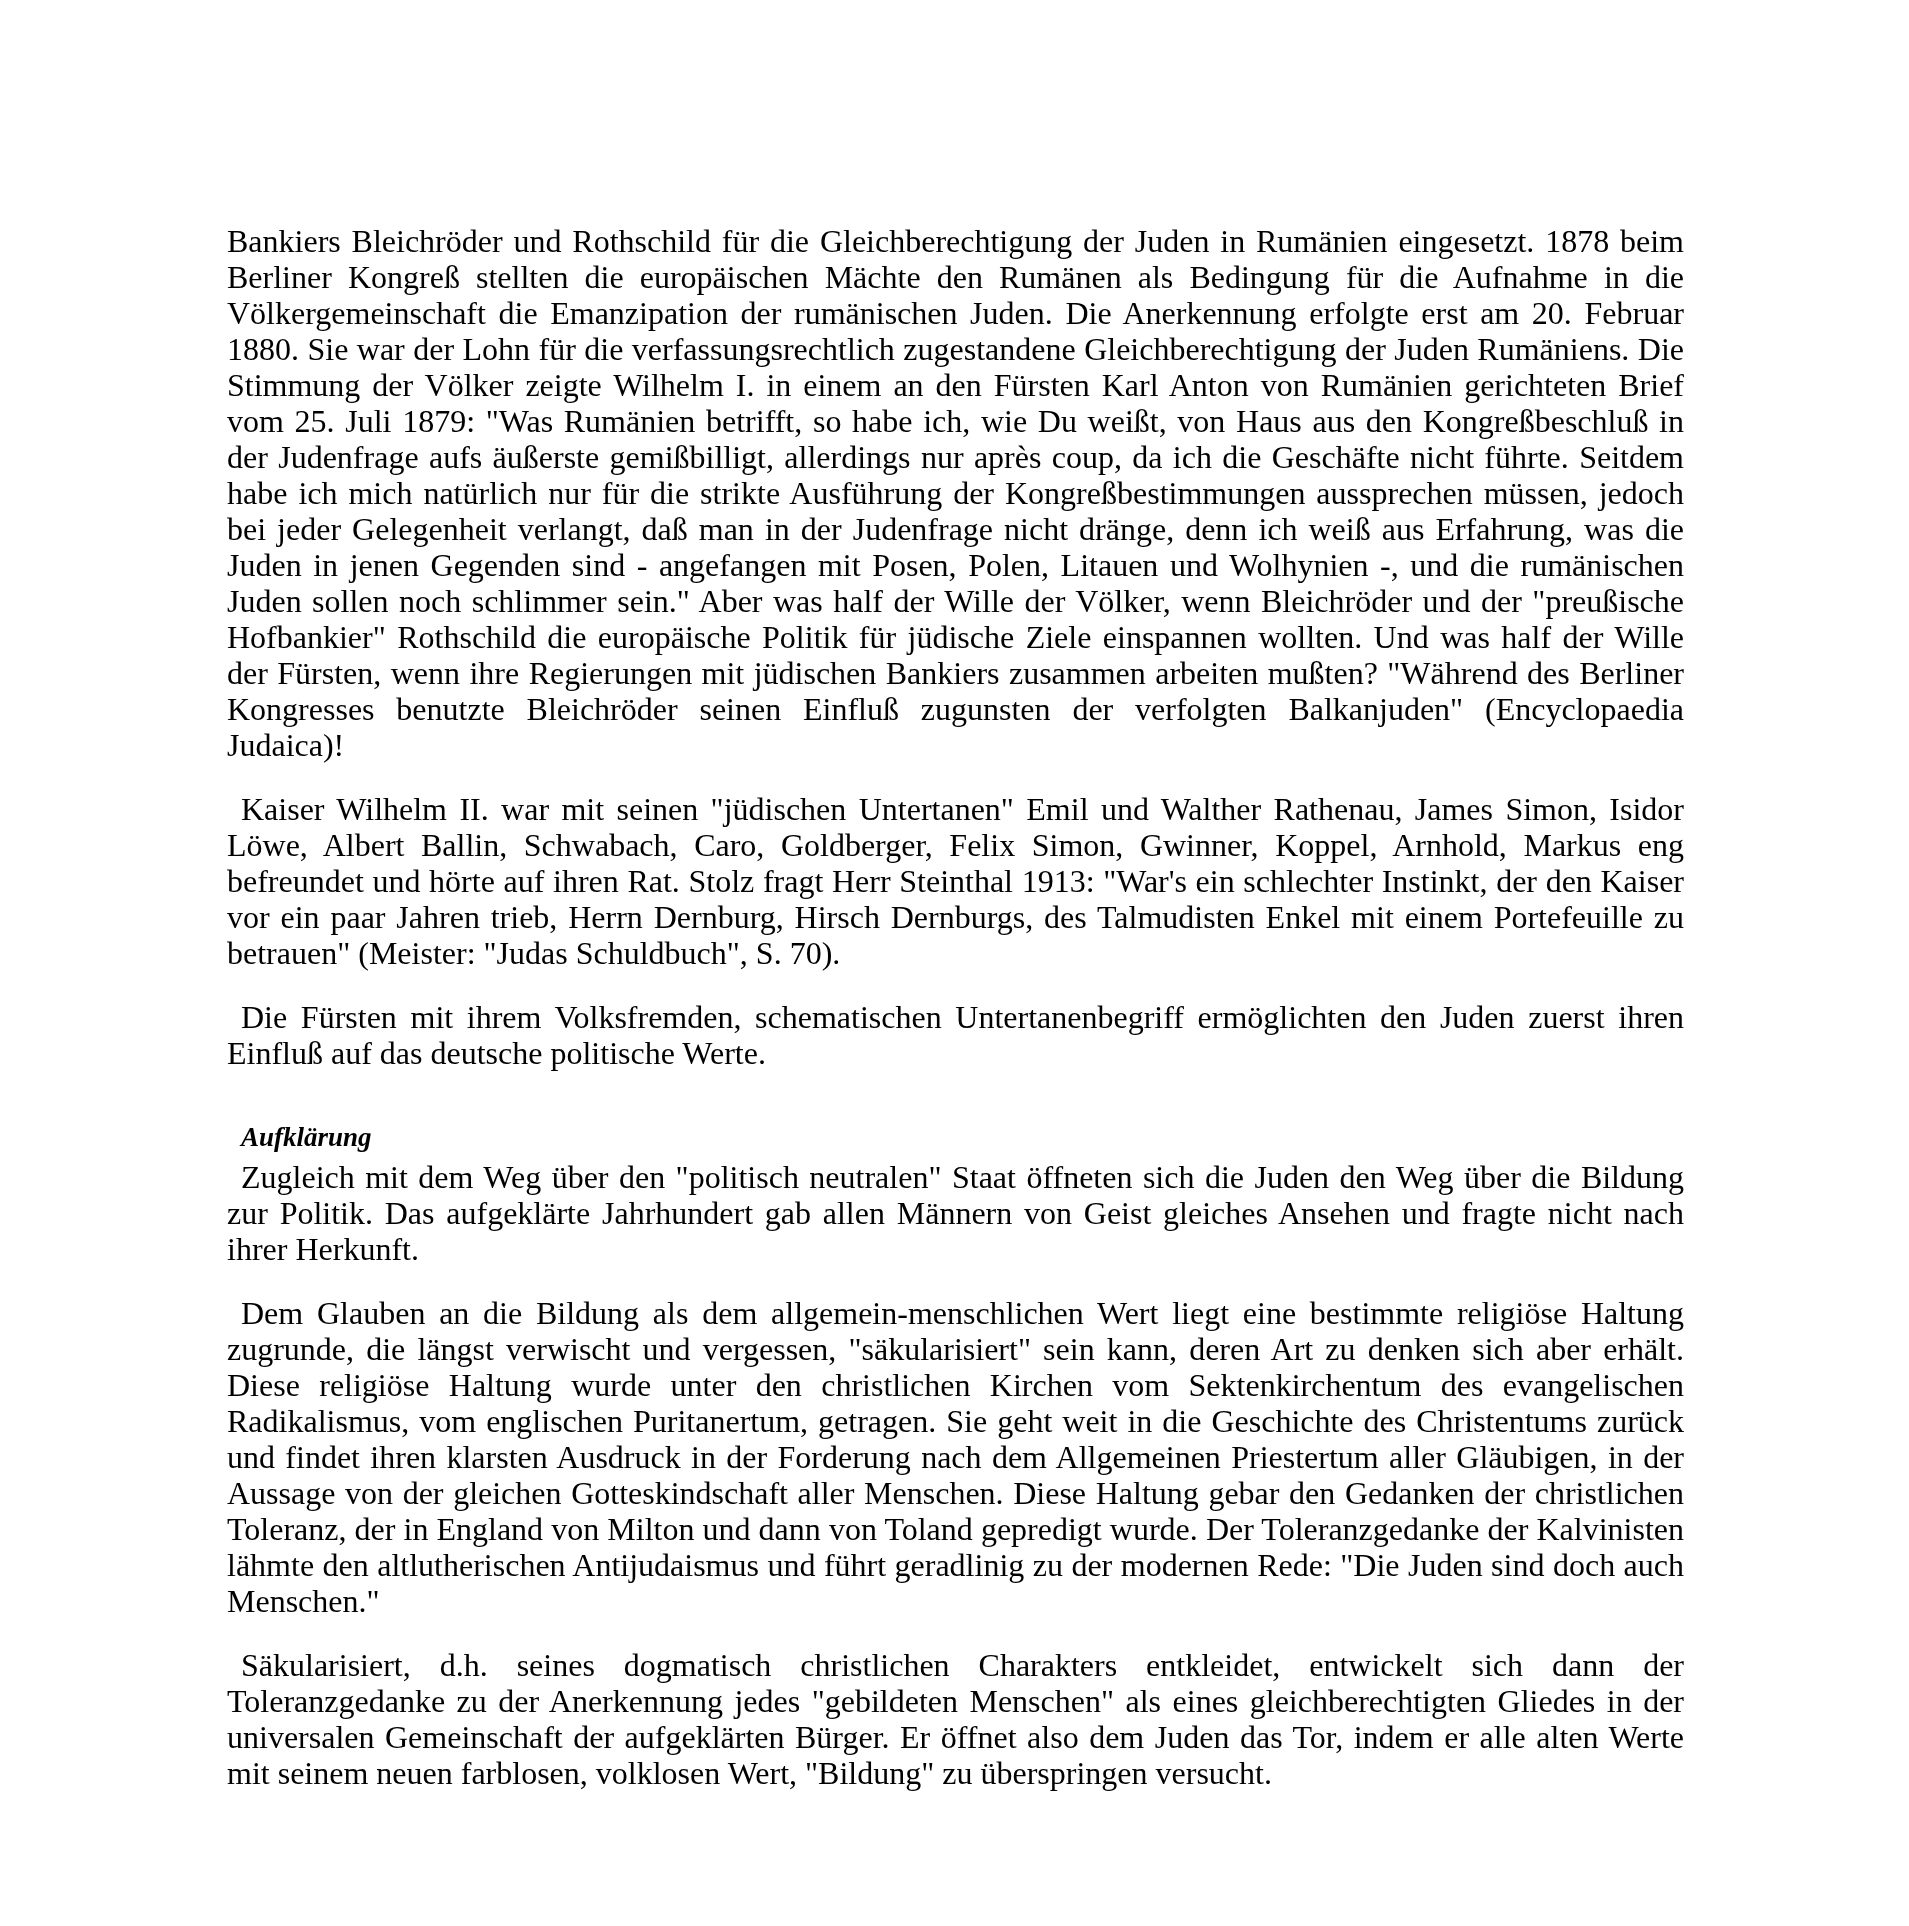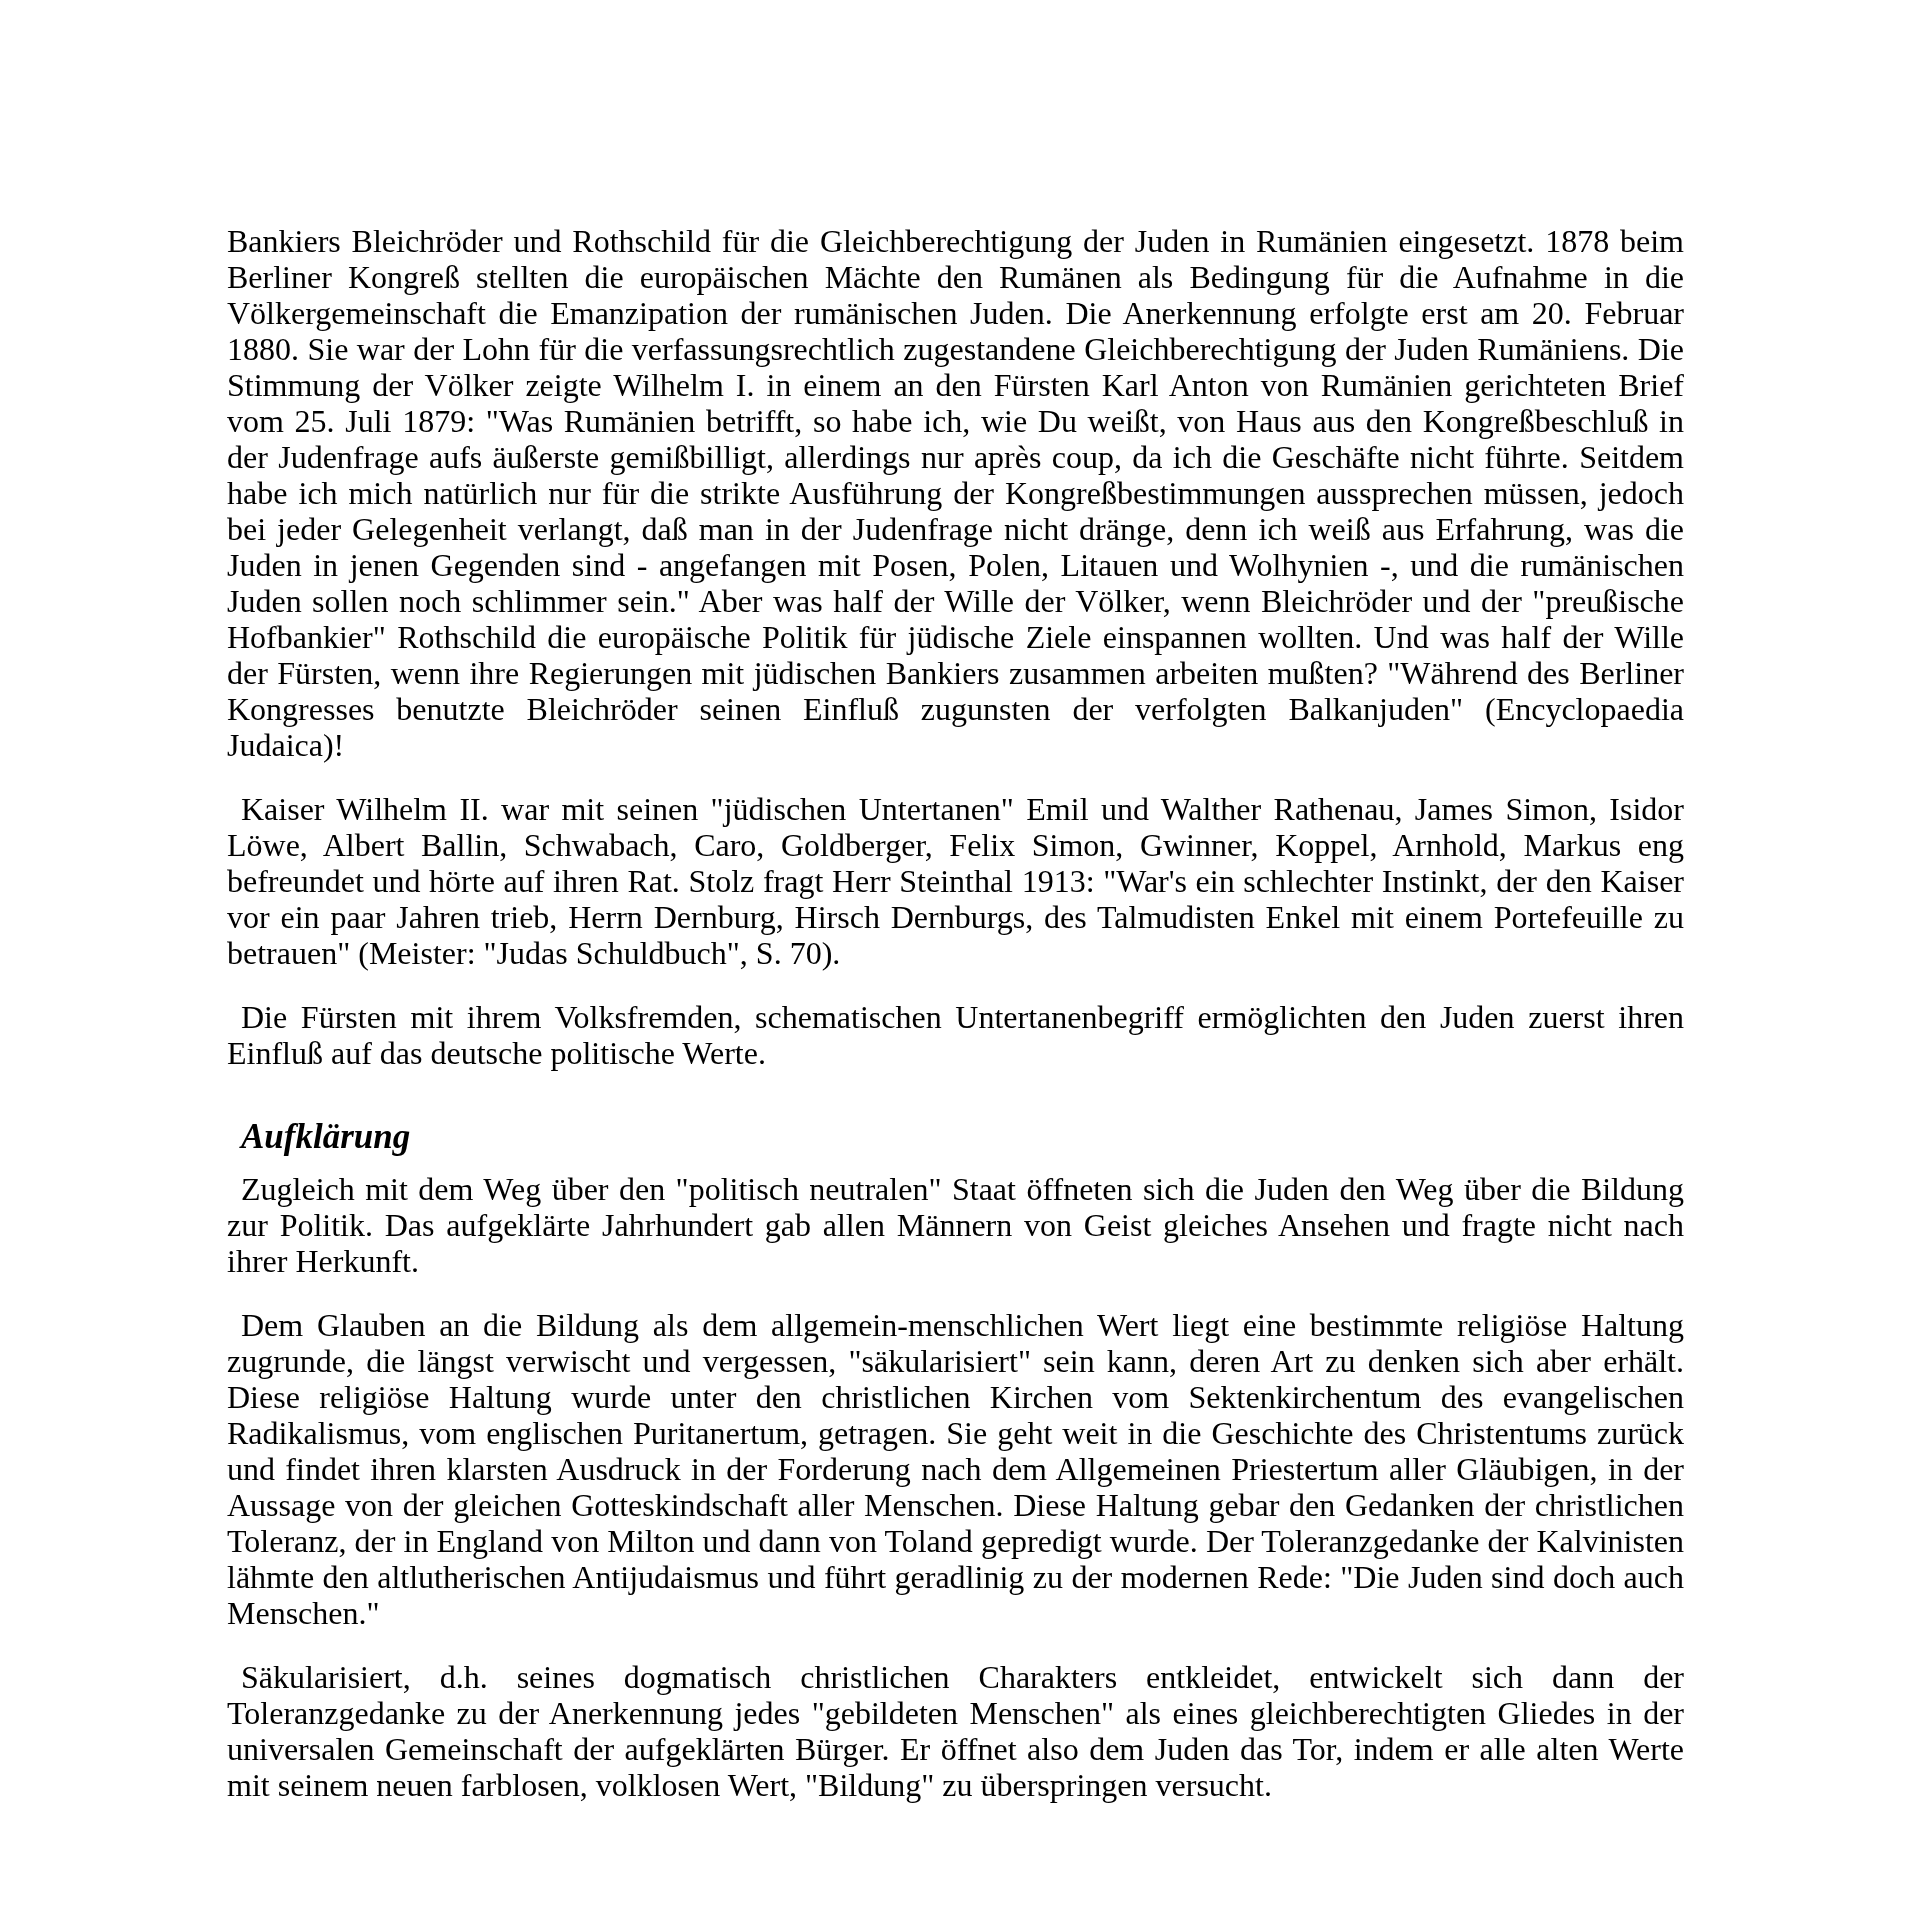--- a/index.html
+++ b/index.html
@@ -46,30 +46,30 @@
     text-indent: 0;
   }
 
   p.para.gap-before {
     margin-top: 28px;
     font-family: Liberation Serif, serif;
   }
 
   h2.section-heading {
     margin: 44px 0 0 0;
-    font-size: 35px;
+    font-size: 27px;
     line-height: 44px;
     font-weight: bold;
     font-style: italic;
     text-align: left;
     text-indent: 14px;
   }
 
   h2.section-heading + p.para {
-    margin-top: 12px;
+    margin-top: 0;
   }
 </style>
 </head>
 <body>
 
 <div class="page">
 
   <div class="text-column">
 
     <p class="para continuation">Bankiers Bleichröder und Rothschild für die Gleichberechtigung der Juden in Rumänien eingesetzt. 1878 beim Berliner Kongreß stellten die europäischen Mächte den Rumänen als Bedingung für die Aufnahme in die Völkergemeinschaft die Emanzipation der rumänischen Juden. Die Anerkennung erfolgte erst am 20. Februar 1880. Sie war der Lohn für die verfassungsrechtlich zugestandene Gleichberechtigung der Juden Rumäniens. Die Stimmung der Völker zeigte Wilhelm I. in einem an den Fürsten Karl Anton von Rumänien gerichteten Brief vom 25. Juli 1879: "Was Rumänien betrifft, so habe ich, wie Du weißt, von Haus aus den Kongreßbeschluß in der Judenfrage aufs äußerste gemißbilligt, allerdings nur après coup, da ich die Geschäfte nicht führte. Seitdem habe ich mich natürlich nur für die strikte Ausführung der Kongreßbestimmungen aussprechen müssen, jedoch bei jeder Gelegenheit verlangt, daß man in der Judenfrage nicht dränge, denn ich weiß aus Erfahrung, was die Juden in jenen Gegenden sind - angefangen mit Posen, Polen, Litauen und Wolhynien -, und die rumänischen Juden sollen noch schlimmer sein." Aber was half der Wille der Völker, wenn Bleichröder und der "preußische Hofbankier" Rothschild die europäische Politik für jüdische Ziele einspannen wollten. Und was half der Wille der Fürsten, wenn ihre Regierungen mit jüdischen Bankiers zusammen arbeiten mußten? "Während des Berliner Kongresses benutzte Bleichröder seinen Einfluß zugunsten der verfolgten Balkanjuden" (Encyclopaedia Judaica)!</p>

